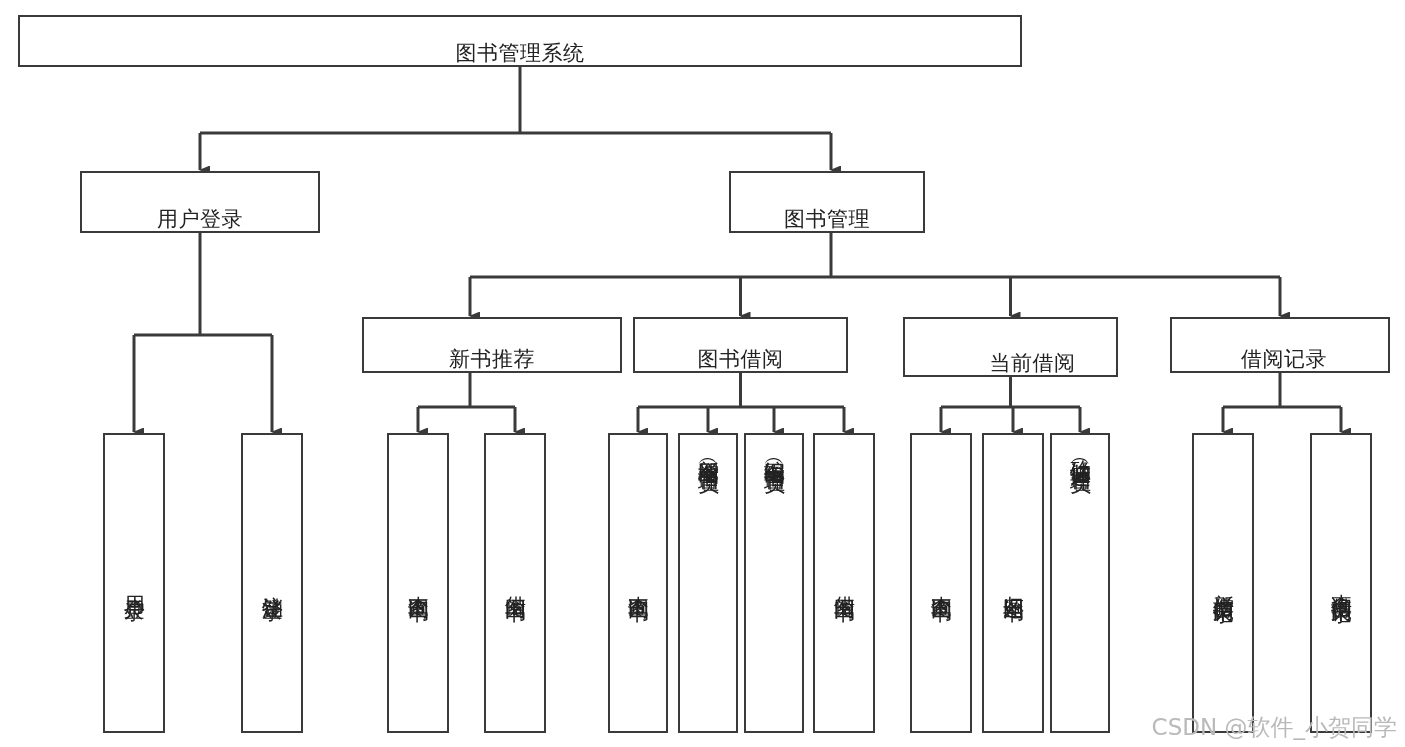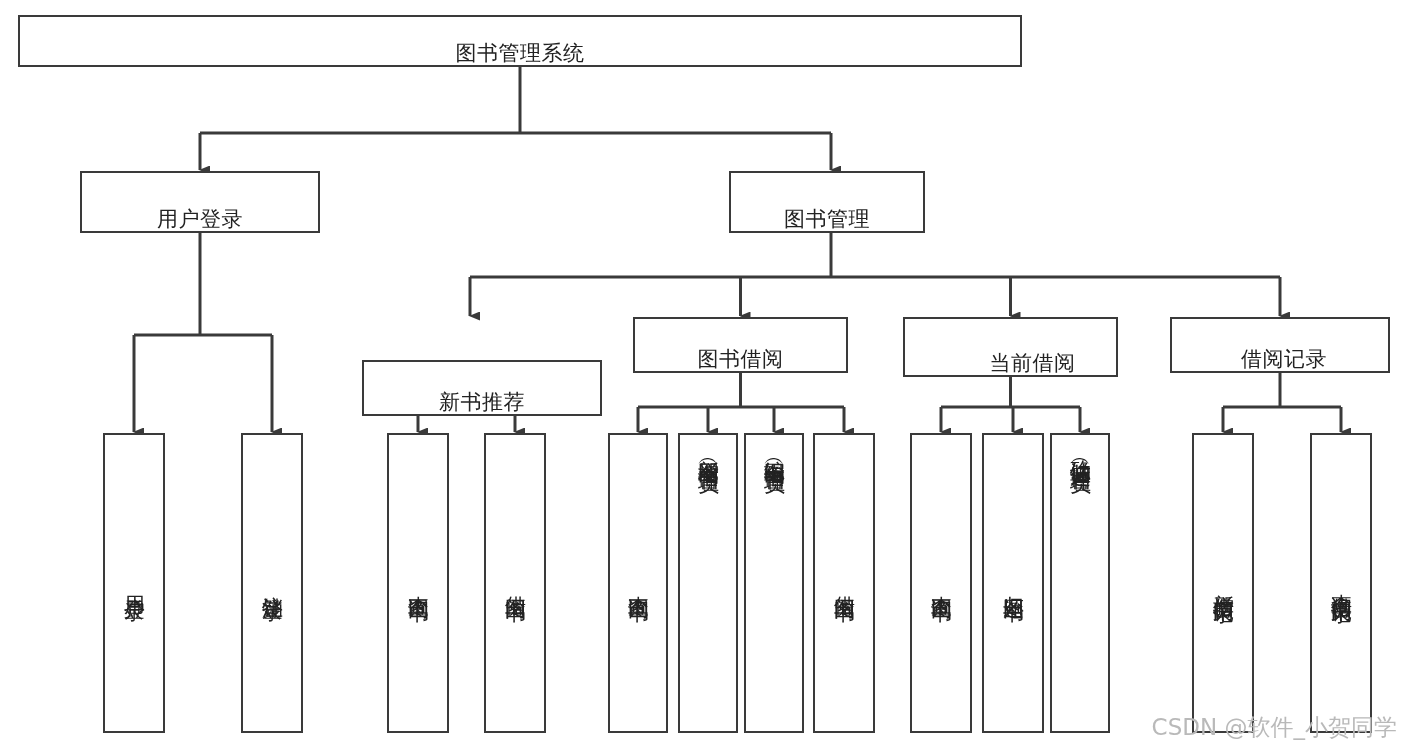--- a/index.html
+++ b/index.html
@@ -122,21 +122,21 @@
   <div id="node-layer">
       <div class="node-box level-0" style="left: 18px; top: 15px; width: 1004px; height: 52px;">
         <span class="node-label-h">图书管理系统</span>
       </div>
       <div class="node-box level-1" style="left: 80px; top: 171px; width: 240px; height: 62px;">
         <span class="node-label-h">用户登录</span>
       </div>
       <div class="node-box level-1" style="left: 711px; top: 171px; width: 196px; height: 62px; margin-left: 18px;">
         <span class="node-label-h">图书管理</span>
       </div>
-      <div class="node-box level-2" style="left: 362px; top: 317px; width: 240px; height: 56px; margin-top: 43px;">
+      <div class="node-box level-2" style="left: 362px; top: 317px; width: 260px; height: 56px;">
         <span class="node-label-h">新书推荐</span>
       </div>
       <div class="node-box level-2" style="left: 633px; top: 317px; width: 215px; height: 56px;">
         <span class="node-label-h">图书借阅</span>
       </div>
       <div class="node-box level-2" style="left: 903px; top: 317px; width: 215px; height: 60px; padding-left: 44px;">
         <span class="node-label-h">当前借阅</span>
       </div>
       <div class="node-box level-2" style="left: 1170px; top: 317px; width: 220px; height: 56px; padding-left: 8px;">
         <span class="node-label-h">借阅记录</span>

